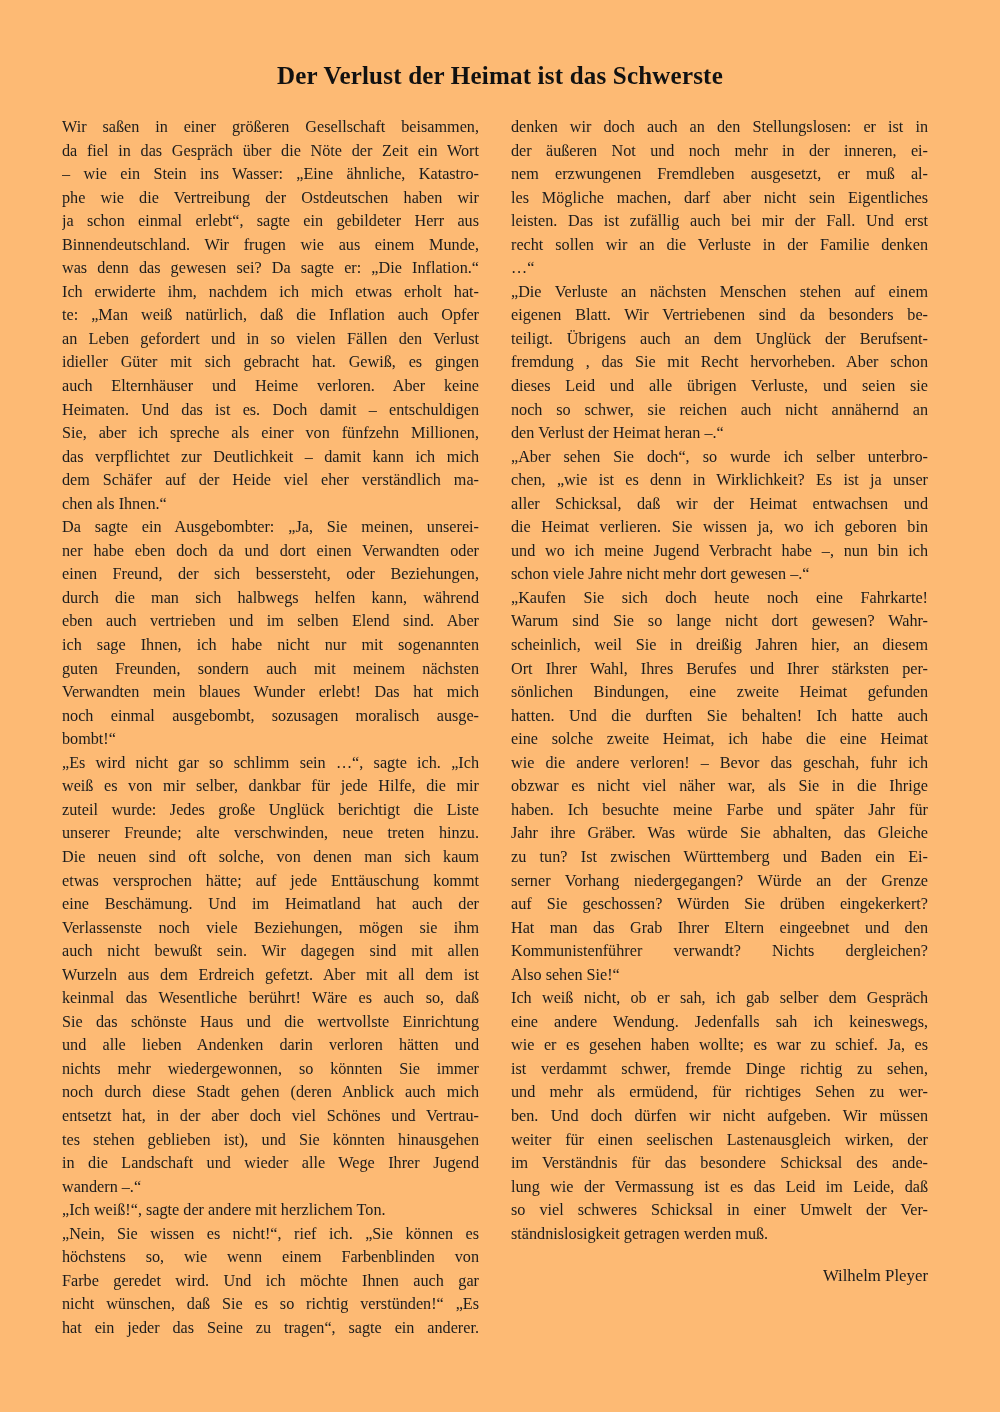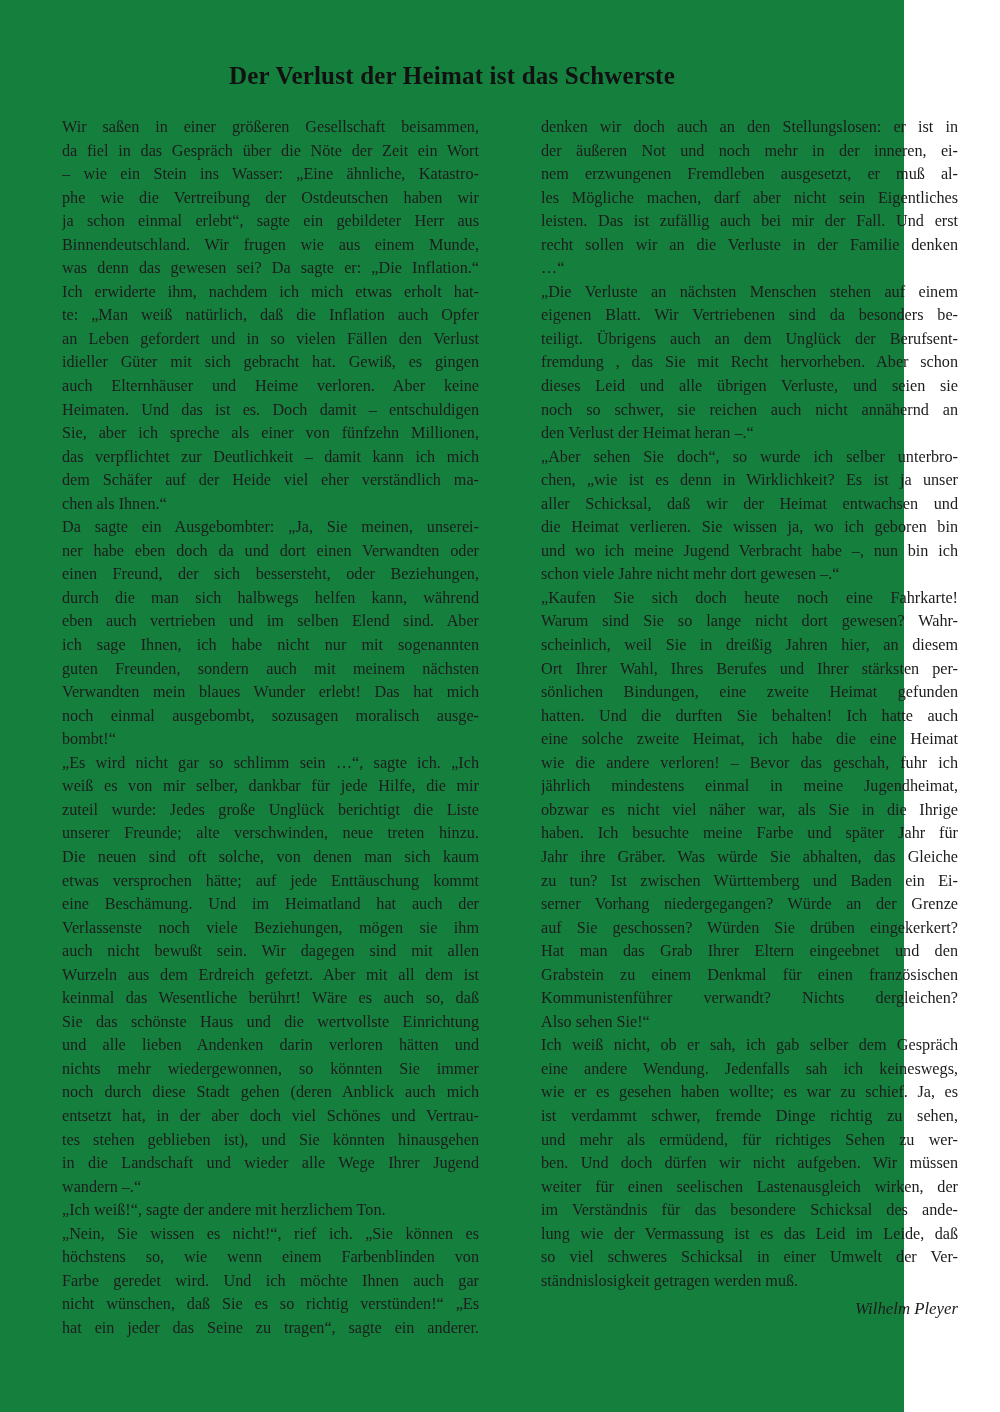--- a/index.html
+++ b/index.html
@@ -9,36 +9,36 @@
   }
   body {
     width: 1000px;
     height: 1412px;
     font-family: "Liberation Serif", "DejaVu Serif", serif;
     color: #1c1c1c;
     overflow: hidden;
   }
   .page {
     box-sizing: border-box;
-    width: 904px;
+    width: 1000px;
     height: 1412px;
     padding: 62px 62px 0 62px;
-    background: #15803d;
+    background: #fdba74;
   }
   .title {
     text-align: center;
     font-weight: bold;
     font-size: 25px;
     letter-spacing: 0.2px;
     color: #111111;
     margin: 0 0 26px 0;
   }
   .columns {
     display: flex;
-    gap: 62px;
+    gap: 32px;
   }
   .col {
     width: 417px;
     min-width: 417px;
   }
   .para {
     margin: 0;
   }
   .line {
     font-size: 16.2px;
@@ -49,23 +49,22 @@
     text-align: left;
     color: #1c1c1c;
   }
   .line.j {
     text-align: justify;
     text-align-last: justify;
   }
   .signature {
     font-size: 16.8px;
     line-height: 23.55px;
-    font-style: italic;
     text-align: right;
-    margin-top: 4px;
+    margin-top: 18px;
     color: #1c1c1c;
   }
 </style>
 </head>
 <body>
 
 <div class="page">
   <h1 class="title">Der Verlust der Heimat ist das Schwerste</h1>
   <div class="columns">
     <div class="col">
@@ -164,29 +163,27 @@
           </div>
           <div class="para">
             <div class="line j">„Kaufen Sie sich doch heute noch eine Fahrkarte!</div>
             <div class="line j">Warum sind Sie so lange nicht dort gewesen? Wahr-</div>
             <div class="line j">scheinlich, weil Sie in dreißig Jahren hier, an diesem</div>
             <div class="line j">Ort Ihrer Wahl, Ihres Berufes und Ihrer stärksten per-</div>
             <div class="line j">sönlichen Bindungen, eine zweite Heimat gefunden</div>
             <div class="line j">hatten. Und die durften Sie behalten! Ich hatte auch</div>
             <div class="line j">eine solche zweite Heimat, ich habe die eine Heimat</div>
             <div class="line j">wie die andere verloren! – Bevor das geschah, fuhr ich</div>
-            <div class="line j">jährlich mindestens einmal in meine Jugendheimat,</div>
             <div class="line j">obzwar es nicht viel näher war, als Sie in die Ihrige</div>
             <div class="line j">haben. Ich besuchte meine Farbe und später Jahr für</div>
             <div class="line j">Jahr ihre Gräber. Was würde Sie abhalten, das Gleiche</div>
             <div class="line j">zu tun? Ist zwischen Württemberg und Baden ein Ei-</div>
             <div class="line j">serner Vorhang niedergegangen? Würde an der Grenze</div>
             <div class="line j">auf Sie geschossen? Würden Sie drüben eingekerkert?</div>
             <div class="line j">Hat man das Grab Ihrer Eltern eingeebnet und den</div>
-            <div class="line j">Grabstein zu einem Denkmal für einen französischen</div>
             <div class="line j">Kommunistenführer verwandt? Nichts dergleichen?</div>
             <div class="line">Also sehen Sie!“</div>
           </div>
           <div class="para">
             <div class="line j">Ich weiß nicht, ob er sah, ich gab selber dem Gespräch</div>
             <div class="line j">eine andere Wendung. Jedenfalls sah ich keineswegs,</div>
             <div class="line j">wie er es gesehen haben wollte; es war zu schief. Ja, es</div>
             <div class="line j">ist verdammt schwer, fremde Dinge richtig zu sehen,</div>
             <div class="line j">und mehr als ermüdend, für richtiges Sehen zu wer-</div>
             <div class="line j">ben. Und doch dürfen wir nicht aufgeben. Wir müssen</div>

